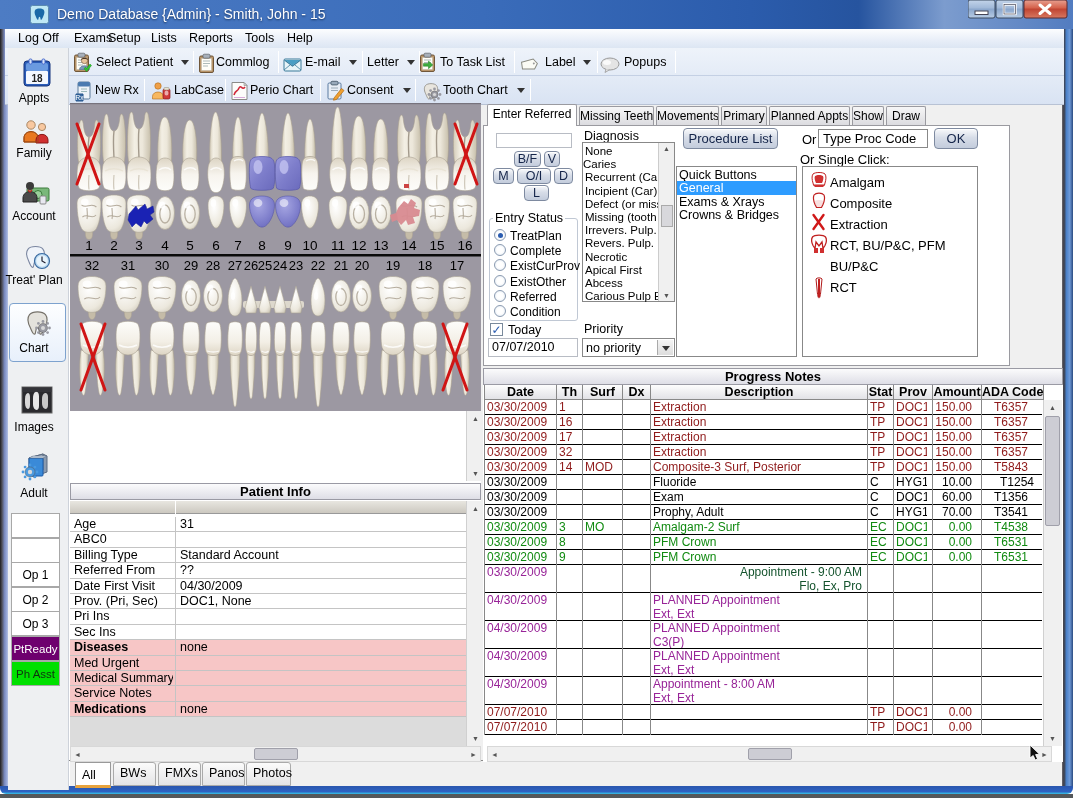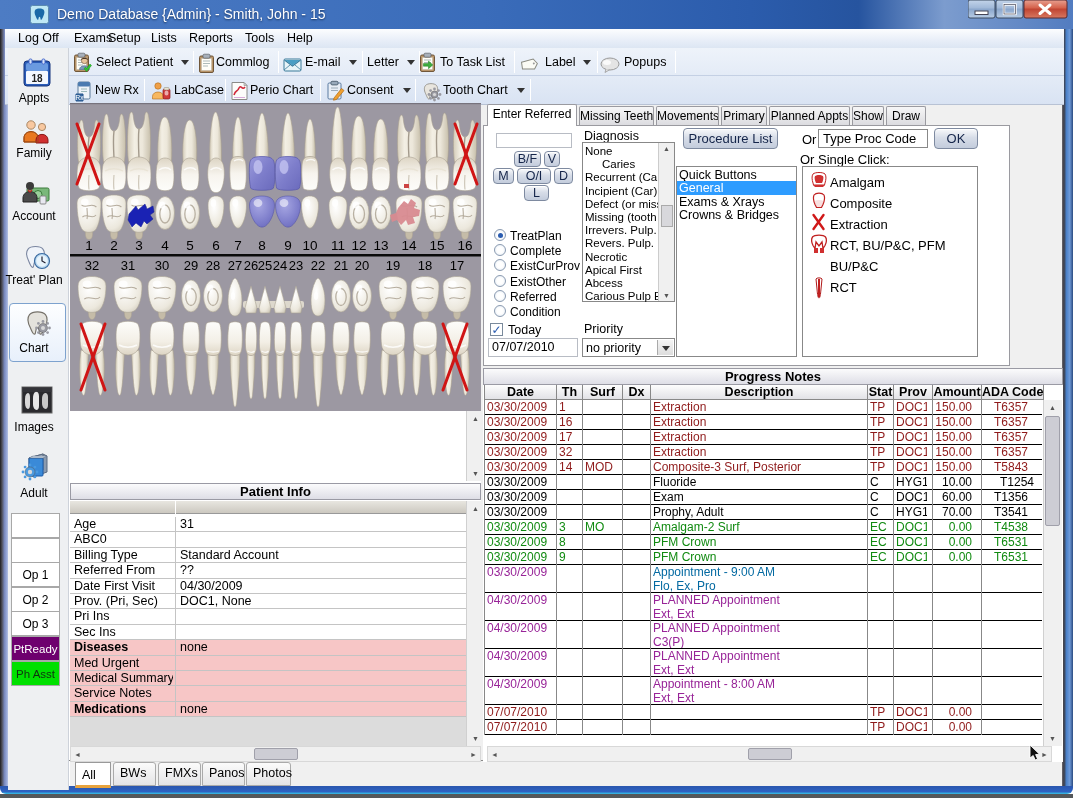--- a/index.html
+++ b/index.html
@@ -789,41 +789,44 @@
 <div class="tab" style="left:852px;top:106px;width:32px;height:19px">Show</div>
 <div class="tab" style="left:886px;top:106px;width:40px;height:19px">Draw</div>
 <div class="abs" style="left:483px;top:125px;width:527px;height:241px;background:#fff;border:1px solid #9a9aa0"></div>
 <div class="abs" style="left:496px;top:133px;width:76px;height:15px;border:1px solid #b8bcc4;background:#fff"></div>
 <div class="btn37" style="left:514px;top:151px;width:27px;height:16px;line-height:15px">B/F</div>
 <div class="btn37" style="left:544px;top:151px;width:16px;height:16px;line-height:15px">V</div>
 <div class="btn37" style="left:493px;top:168px;width:21px;height:16px;line-height:15px">M</div>
 <div class="btn37" style="left:517px;top:168px;width:34px;height:16px;line-height:15px">O/I</div>
 <div class="btn37" style="left:554px;top:168px;width:19px;height:16px;line-height:15px">D</div>
 <div class="btn37" style="left:524px;top:185px;width:25px;height:16px;line-height:15px">L</div>
+<fieldset class="abs" style="left:489px;top:211px;width:89px;height:110px;border:1px solid #c0c8d4;border-radius:3px">
+      <legend style="font-size:12.5px;margin-left:3px;padding:0 2px">Entry Status</legend>
+    </fieldset>
 <div class="radio" style="left:494px;top:229px">
       <div style="position:absolute;left:2.5px;top:2.5px;width:5px;height:5px;border-radius:50%;background:#2a5cb0"></div>
     </div>
 <div class="abs" style="left:510px;top:229px;font-size:12px;white-space:nowrap">TreatPlan</div>
 <div class="radio" style="left:494px;top:244px"></div>
 <div class="abs" style="left:510px;top:244px;font-size:12px;white-space:nowrap">Complete</div>
 <div class="radio" style="left:494px;top:259px"></div>
 <div class="abs" style="left:510px;top:259px;font-size:12px;white-space:nowrap">ExistCurProv</div>
 <div class="radio" style="left:494px;top:275px"></div>
 <div class="abs" style="left:510px;top:275px;font-size:12px;white-space:nowrap">ExistOther</div>
 <div class="radio" style="left:494px;top:290px"></div>
 <div class="abs" style="left:510px;top:290px;font-size:12px;white-space:nowrap">Referred</div>
 <div class="radio" style="left:494px;top:305px"></div>
 <div class="abs" style="left:510px;top:305px;font-size:12px;white-space:nowrap">Condition</div>
 <div class="abs" style="left:490px;top:323px;width:13px;height:13px;border:1px solid #7a8a9c;background:#fff;color:#2a5cb0;font-size:12px;line-height:12px;text-align:center">✓</div>
 <div class="abs" style="left:508px;top:323px;font-size:12.5px">Today</div>
 <div class="abs" style="left:488px;top:338px;width:90px;height:19px;border:1px solid #b8bcc4;background:#fff;font-size:12.5px;line-height:17px;padding-left:3px">07/07/2010</div>
 <div class="abs" style="left:584px;top:129px;font-size:12.5px">Diagnosis</div>
 <div class="lbx" style="left:582px;top:142px;width:93px;height:160px">
 <div class="abs" style="left:2px;top:2px;font-size:11.5px;white-space:nowrap">None</div>
-<div class="abs" style="left:19px;top:15px;font-size:11.5px;white-space:nowrap">Caries</div>
+<div class="abs" style="left:0;top:15px;font-size:11.5px;white-space:nowrap">Caries</div>
 <div class="abs" style="left:2px;top:28px;font-size:11.5px;white-space:nowrap">Recurrent (Car)</div>
 <div class="abs" style="left:2px;top:42px;font-size:11.5px;white-space:nowrap">Incipient (Car)</div>
 <div class="abs" style="left:2px;top:55px;font-size:11.5px;white-space:nowrap">Defect (or miss</div>
 <div class="abs" style="left:2px;top:68px;font-size:11.5px;white-space:nowrap">Missing (tooth s</div>
 <div class="abs" style="left:2px;top:81px;font-size:11.5px;white-space:nowrap">Irrevers. Pulp.</div>
 <div class="abs" style="left:2px;top:94px;font-size:11.5px;white-space:nowrap">Revers. Pulp.</div>
 <div class="abs" style="left:2px;top:108px;font-size:11.5px;white-space:nowrap">Necrotic</div>
 <div class="abs" style="left:2px;top:121px;font-size:11.5px;white-space:nowrap">Apical First</div>
 <div class="abs" style="left:2px;top:134px;font-size:11.5px;white-space:nowrap">Abcess</div>
 <div class="abs" style="left:2px;top:147px;font-size:11.5px;white-space:nowrap">Carious Pulp E</div>
@@ -961,21 +964,21 @@
 <div class="abs" style="left:1px;top:181px;width:558px;height:1px;background:#000"></div>
 <div class="abs pn-c" style="left:1px;top:182px;width:67px;height:14px;color:#108a10;text-align:left;padding-left:3px">03/30/2009</div>
 <div class="abs pn-c" style="left:73px;top:182px;width:21px;height:14px;color:#108a10;text-align:left;padding-left:3px">9</div>
 <div class="abs pn-c" style="left:167px;top:182px;width:212px;height:14px;color:#108a10;text-align:left;padding-left:3px">PFM Crown</div>
 <div class="abs pn-c" style="left:384px;top:182px;width:21px;height:14px;color:#108a10;text-align:left;padding-left:3px">EC</div>
 <div class="abs pn-c" style="left:410px;top:182px;width:34px;height:14px;color:#108a10;text-align:left;padding-left:3px">DOC1</div>
 <div class="abs pn-c" style="left:449px;top:182px;width:44px;height:14px;color:#108a10;text-align:right;padding-right:4px">0.00</div>
 <div class="abs pn-c" style="left:498px;top:182px;width:57px;height:14px;color:#108a10;text-align:center;padding-left:3px">T6531</div>
 <div class="abs" style="left:1px;top:196px;width:558px;height:1px;background:#000"></div>
 <div class="abs pn-c" style="left:1px;top:197px;width:67px;height:27px;color:#982498;text-align:left;padding-left:3px">03/30/2009</div>
-<div class="abs pn-c" style="left:167px;top:197px;width:212px;height:27px;color:#0369a1;text-align:left;padding-left:3px">Appointment - 9:00 AM<br>Flo, Ex, Pro</div>
+<div class="abs pn-c" style="left:167px;top:197px;width:212px;height:27px;color:#14532d;text-align:right;padding-left:3px">Appointment - 9:00 AM<br>Flo, Ex, Pro</div>
 <div class="abs" style="left:1px;top:224px;width:558px;height:1px;background:#000"></div>
 <div class="abs pn-c" style="left:1px;top:225px;width:67px;height:27px;color:#982498;text-align:left;padding-left:3px">04/30/2009</div>
 <div class="abs pn-c" style="left:167px;top:225px;width:212px;height:27px;color:#982498;text-align:left;padding-left:3px">PLANNED Appointment<br>Ext, Ext</div>
 <div class="abs" style="left:1px;top:252px;width:558px;height:1px;background:#000"></div>
 <div class="abs pn-c" style="left:1px;top:253px;width:67px;height:27px;color:#982498;text-align:left;padding-left:3px">04/30/2009</div>
 <div class="abs pn-c" style="left:167px;top:253px;width:212px;height:27px;color:#982498;text-align:left;padding-left:3px">PLANNED Appointment<br>C3(P)</div>
 <div class="abs" style="left:1px;top:280px;width:558px;height:1px;background:#000"></div>
 <div class="abs pn-c" style="left:1px;top:281px;width:67px;height:27px;color:#982498;text-align:left;padding-left:3px">04/30/2009</div>
 <div class="abs pn-c" style="left:167px;top:281px;width:212px;height:27px;color:#982498;text-align:left;padding-left:3px">PLANNED Appointment<br>Ext, Ext</div>
 <div class="abs" style="left:1px;top:308px;width:558px;height:1px;background:#000"></div>

